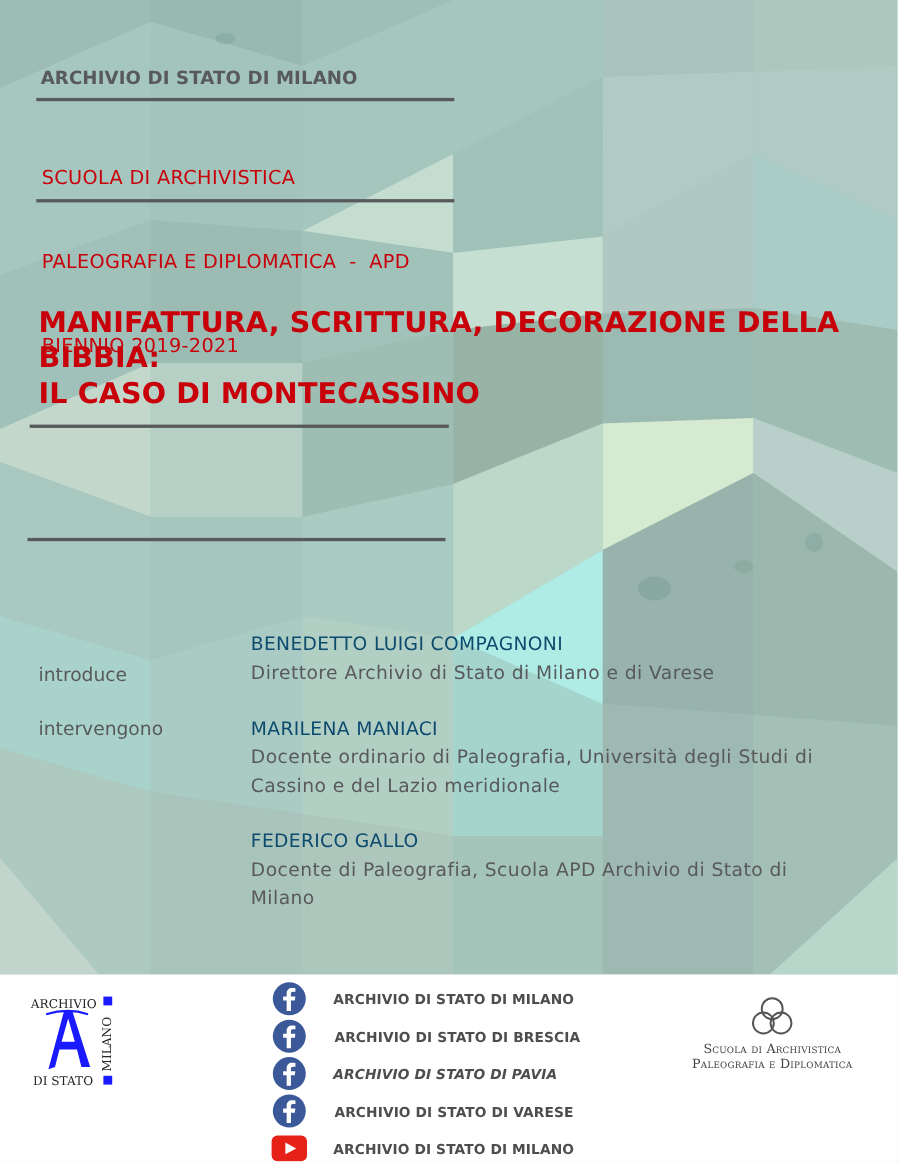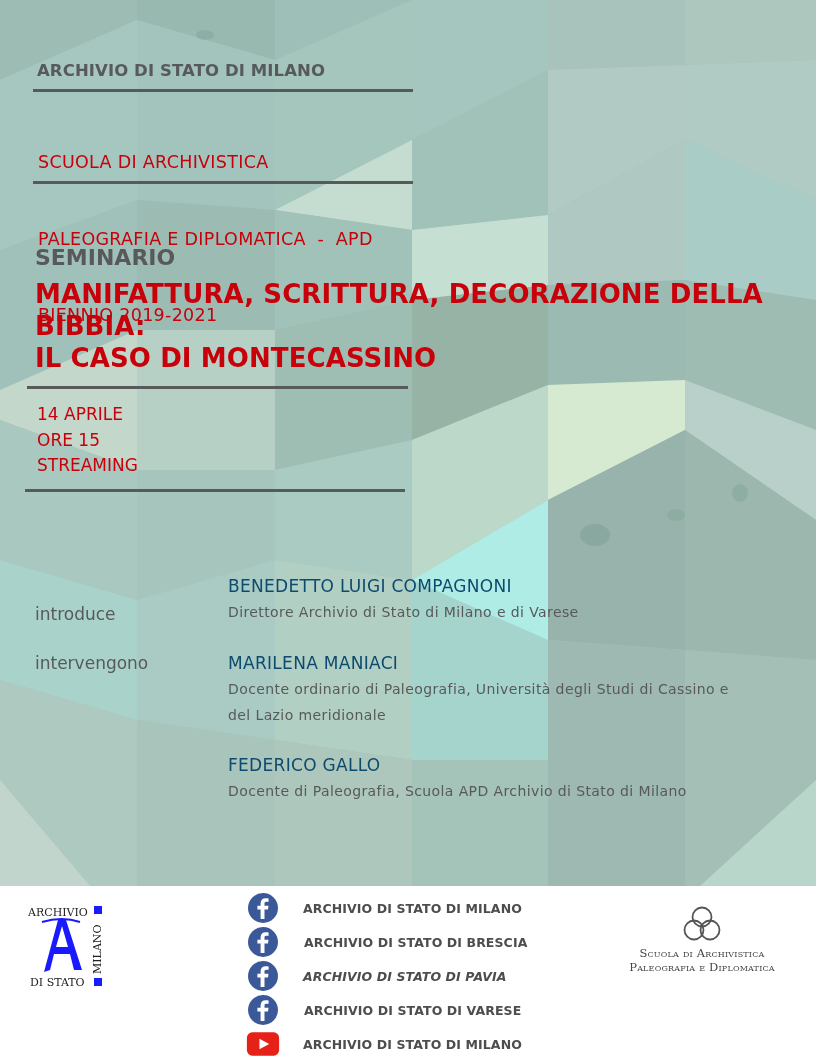--- a/index.html
+++ b/index.html
@@ -15,21 +15,21 @@
   .hdr-school { position: absolute; left: 38px; top: 99px; font-size: 17.5px; line-height: 25.5px; color: #c8000a; letter-spacing: 0.3px; white-space: pre; }
 
   .sem-label { position: absolute; left: 35px; top: 245px; font-size: 22px; font-weight: bold; color: #58595b; }
   .sem-title { position: absolute; left: 35px; top: 278px; font-size: 26px; line-height: 32px; font-weight: bold; color: #c8000a; letter-spacing: 0.1px; }
 
   .when { position: absolute; left: 37px; top: 402px; font-size: 17px; line-height: 25.5px; color: #c8000a; }
 
   .speakers { position: absolute; left: 0; top: 575px; width: 816px; }
   .role { position: absolute; left: 35px; font-size: 17px; color: #58595b; }
   .name { position: absolute; left: 228px; font-size: 17px; color: #0c4a6e; letter-spacing: 0.3px; }
-  .desc { position: absolute; left: 228px; width: 525px; font-size: 14px; line-height: 25.5px; color: #58595b; letter-spacing: 0.4px; }
+  .desc { position: absolute; left: 228px; width: 525px; font-size: 17px; line-height: 25.5px; color: #58595b; letter-spacing: 0.4px; }
 
   .footer { position: absolute; left: 0; top: 886px; width: 816px; height: 218px; background: #ffffff; }
   .logo-asm { position: absolute; left: 28px; top: 18px; width: 76px; height: 84px; }
   .social { position: absolute; left: 246px; top: 6px; }
   .social-item { position: absolute; left: 0; height: 32px; width: 300px; display: flex; align-items: center; }
   .social-item .ico { width: 34px; height: 32px; display: flex; align-items: center; justify-content: center; }
   .social-item .lbl { position: absolute; font-size: 12.5px; font-weight: bold; color: #4d4d4f; letter-spacing: 0.1px; }
   .logo-school { position: absolute; left: 610px; top: 20px; width: 184px; text-align: center; }
   .logo-school .line { font-family: "DejaVu Serif", "Liberation Serif", serif; font-size: 11.5px; color: #444; letter-spacing: 0.2px; line-height: 14px; font-variant: small-caps; }
 </style>
@@ -99,32 +99,26 @@
 
   <div class="hdr-org">ARCHIVIO DI STATO DI MILANO</div>
   <div class="rule" style="left:33px; top:89px; width:380px;"></div>
   <div class="hdr-school">
     <div>SCUOLA DI ARCHIVISTICA</div>
     <div>PALEOGRAFIA E DIPLOMATICA  -  APD</div>
     <div>BIENNIO 2019-2021</div>
   </div>
   <div class="rule" style="left:33px; top:181px; width:380px;"></div>
 
-  <div class="sem-label">SEMINARIO</div>
   <div class="sem-title">
     <div>MANIFATTURA, SCRITTURA, DECORAZIONE DELLA BIBBIA:</div>
     <div>IL CASO DI MONTECASSINO</div>
   </div>
 
   <div class="rule" style="left:27px; top:386px; width:381px;"></div>
-  <div class="when">
-    <div>14 APRILE</div>
-    <div>ORE 15</div>
-    <div>STREAMING</div>
-  </div>
   <div class="rule" style="left:25px; top:489px; width:380px;"></div>
 
   <div class="speakers">
     <div class="role" style="top:1px;margin-top:28px;">introduce</div>
     <div class="name" style="top:1px;">BENEDETTO LUIGI COMPAGNONI</div>
     <div class="desc" style="top:25px;">Direttore Archivio di Stato di Milano e di Varese</div>
 
     <div class="role" style="top:78px;">intervengono</div>
     <div class="name" style="top:78px;">MARILENA MANIACI</div>
     <div class="desc" style="top:102px;">Docente ordinario di Paleografia, Università degli Studi di Cassino e del Lazio meridionale</div>

